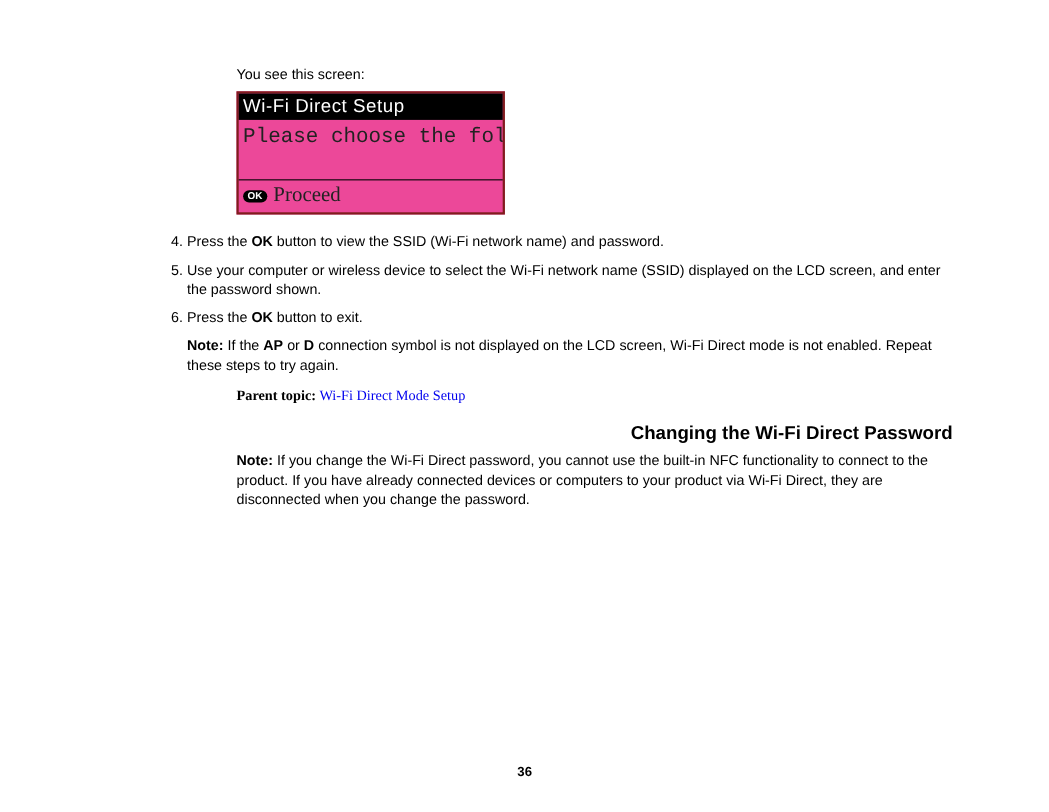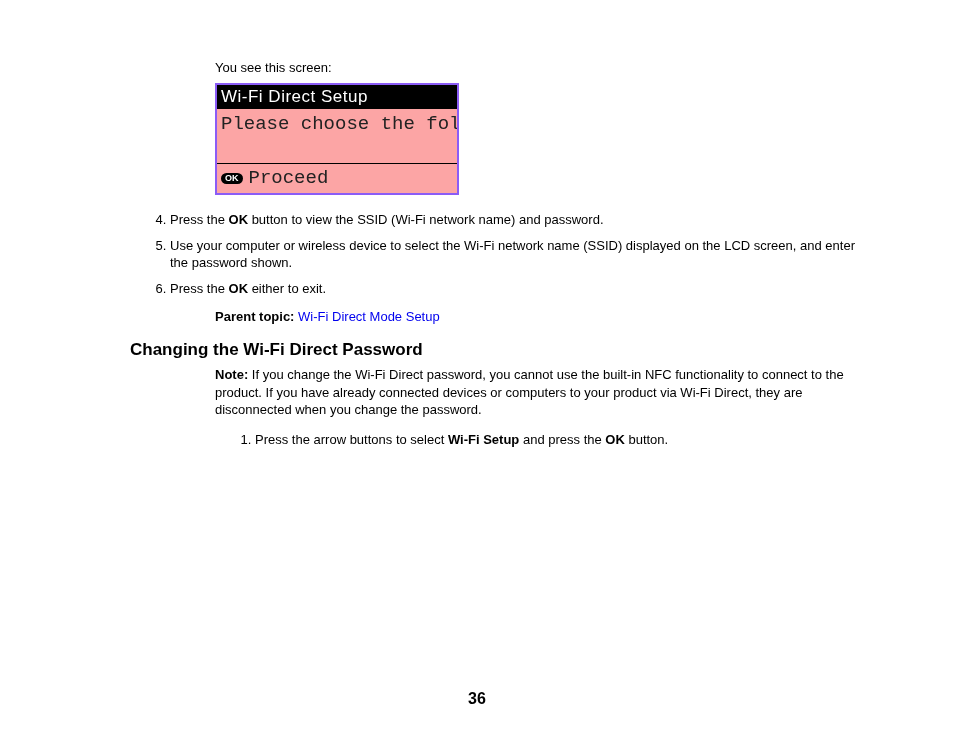--- a/index.html
+++ b/index.html
@@ -13,24 +13,24 @@
     height: 738px;
     position: relative;
   }
   .page {
     padding: 60px 88px 0 130px;
   }
   .indent {
     margin-left: 85px;
   }
   .lcd-screen {
-    border: 2px solid #8b5cf6;
+    border: 2px solid #7f1d1d;
     width: 240px;
     margin: 8px 0 16px 0;
-    background: #fca5a5;
+    background: #ec4899;
   }
   .lcd-title {
     background: #000;
     color: #fff;
     font-family: Arial, sans-serif;
     font-size: 17px;
     padding: 2px 4px;
     letter-spacing: 0.5px;
   }
   .lcd-body {
@@ -52,61 +52,63 @@
   .ok-pill {
     background: #000;
     color: #fff;
     font-size: 9px;
     font-weight: bold;
     border-radius: 8px;
     padding: 1px 4px;
     line-height: 1;
   }
   .lcd-footer-text {
-    font-family: Liberation Mono, monospace;
+    font-family: Liberation Serif, serif;
     font-size: 19px;
     color: #222;
   }
   ol.steps {
     margin: 8px 0 0 0;
     padding-left: 22px;
   }
   ol.steps li {
     margin-bottom: 8px;
     line-height: 1.35;
     margin-left: 18px;
   }
   ol.steps li .sub {
     margin-top: 8px;
   }
   .parent-topic {
     margin-top: 12px;
+    font-family: Liberation Serif, serif;
   }
   .related-ref {
     margin-top: 8px;
   }
   .link {
     color: #0000EE;
     cursor: pointer;
   }
   h2 {
     font-size: 17px;
     font-weight: bold;
     margin: 16px 0 6px 0;
+    text-align: right;
   }
   .section-body p {
     margin: 0 0 12px 0;
     line-height: 1.35;
   }
   .pagenum {
     position: absolute;
     bottom: 30px;
     width: 100%;
     text-align: center;
-    font-size: 16px;
+    font-size: 12px;
     font-weight: bold;
   }
   b { font-weight: bold; }
 </style>
 </head>
 <body>
 
 <div class="page">
   <div class="indent">
     <div>You see this screen:</div>
@@ -120,37 +122,35 @@
       </div>
     </div>
   </div>
 
   <ol class="steps indent" start="4">
     <li>
       <span>Press the </span><b>OK</b><span> button to view the SSID (Wi-Fi network name) and password.</span>
     </li>
     <li>Use your computer or wireless device to select the Wi-Fi network name (SSID) displayed on the LCD screen, and enter the password shown.</li>
     <li>
-      <span>Press the </span><b>OK</b><span> either to exit.</span>
+      <span>Press the </span><b>OK</b><span> button to exit.</span>
+      <div class="sub">
+        <b>Note:</b><span> If the </span><b>AP</b><span> or </span><b>D</b><span> connection symbol is not displayed on the LCD screen, Wi-Fi Direct mode is not enabled. Repeat these steps to try again.</span>
+      </div>
     </li>
   </ol>
 
   <div class="indent parent-topic">
     <b>Parent topic:</b>
     <span class="link">Wi-Fi Direct Mode Setup</span>
   </div>
 
 
   <h2>Changing the Wi-Fi Direct Password</h2>
 
   <div class="indent section-body">
     <p>
       <b>Note:</b><span> If you change the Wi-Fi Direct password, you cannot use the built-in NFC functionality to connect to the product. If you have already connected devices or computers to your product via Wi-Fi Direct, they are disconnected when you change the password.</span>
     </p>
-    <ol class="steps" start="1" style="padding-left:22px;">
-      <li>
-        <span>Press the arrow buttons to select </span><b>Wi-Fi Setup</b><span> and press the </span><b>OK</b><span> button.</span>
-      </li>
-    </ol>
   </div>
 </div>
 
 <div class="pagenum">36</div>
 
 </body></html>

